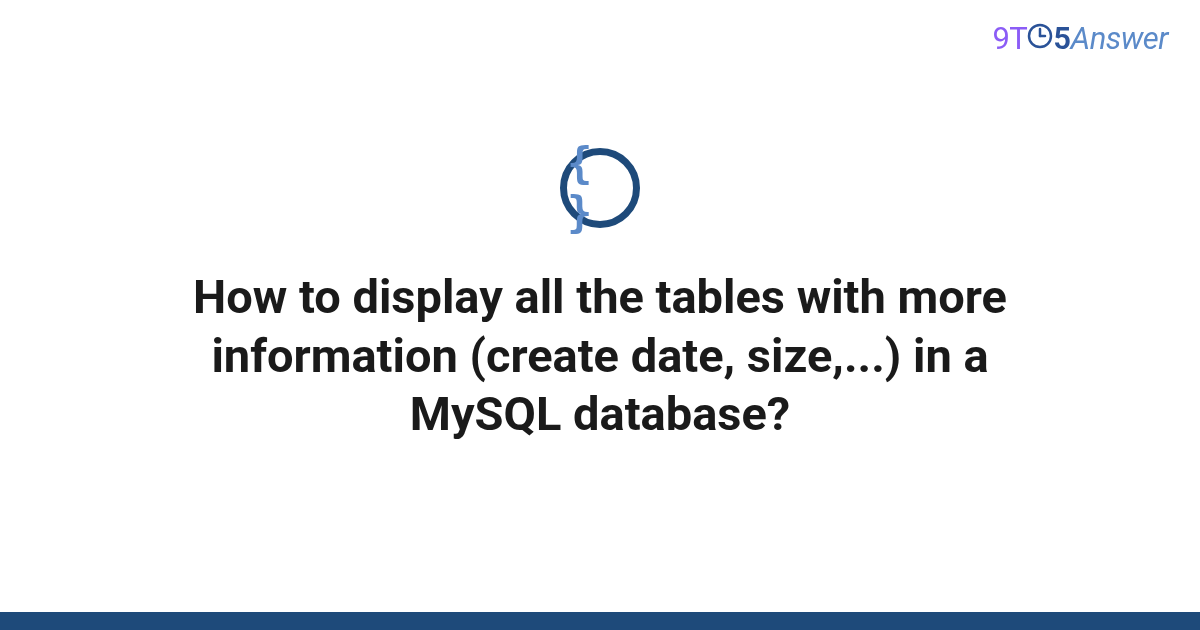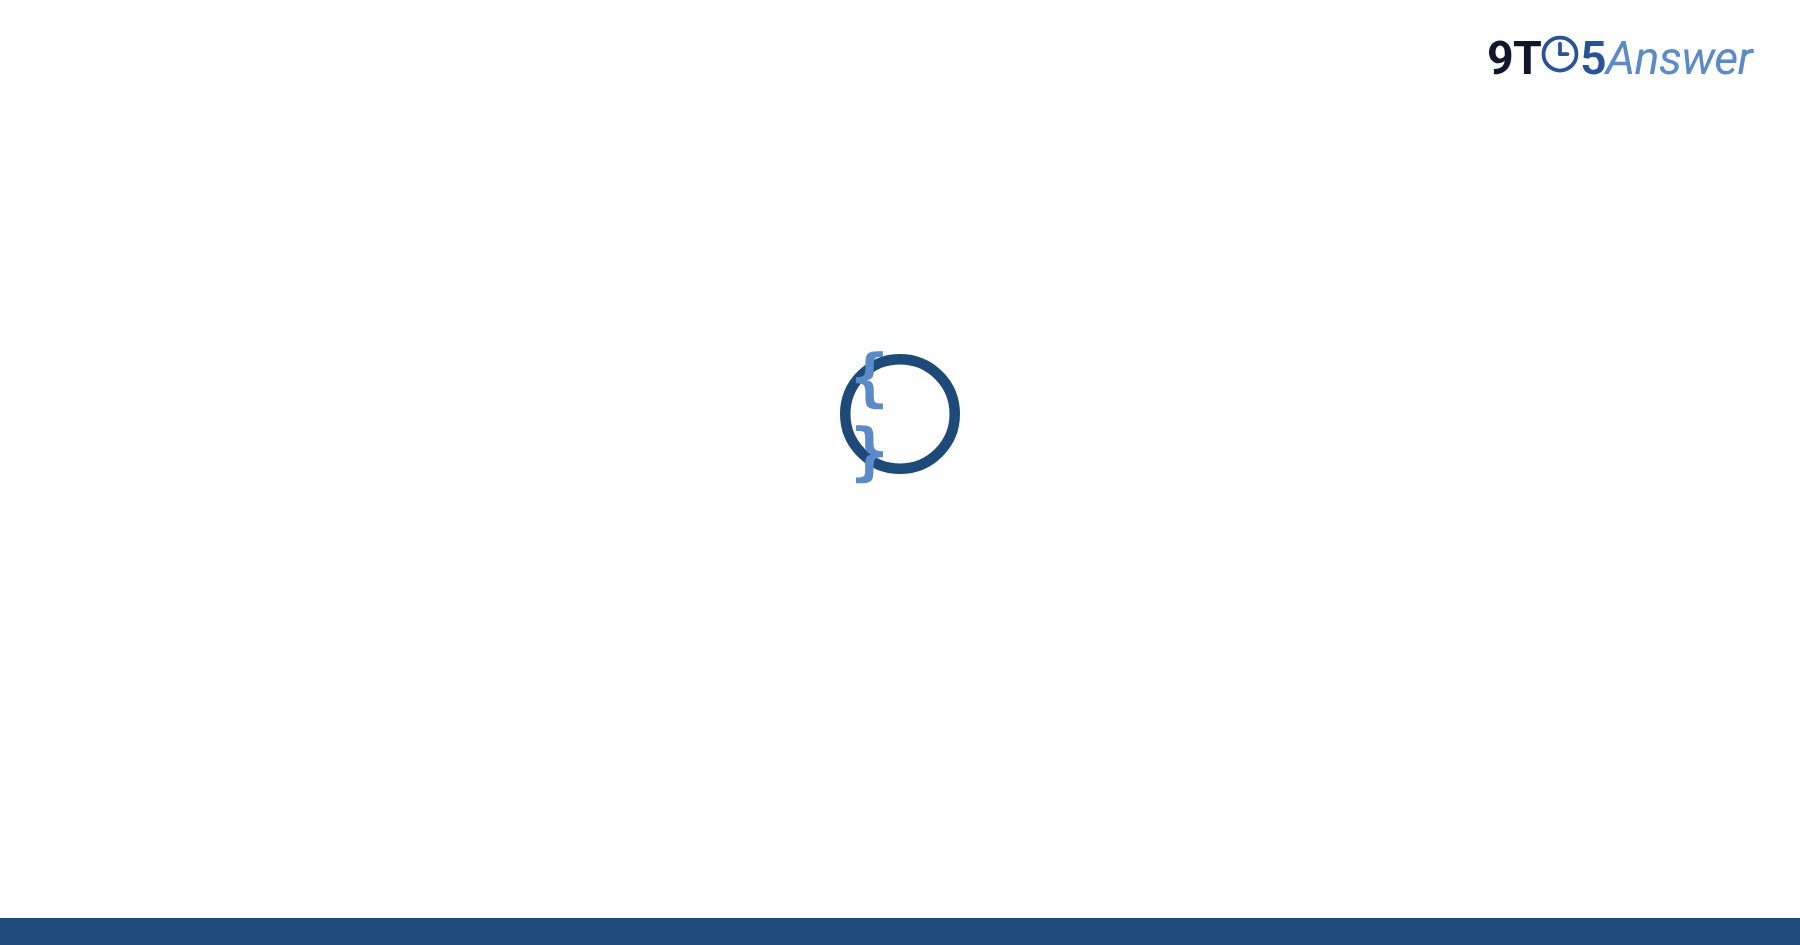--- a/index.html
+++ b/index.html
@@ -18,22 +18,22 @@
     .logo {
       position: absolute;
       top: 20px;
       right: 32px;
       font-size: 31px;
       font-weight: 500;
       color: #1e5799;
       letter-spacing: -0.5px;
     }
     .logo .nine-t {
-      font-weight: 700;
-      color: #0f172a;
+      font-weight: 400;
+      color: #8b5cf6;
       text-align: center;
     }
     .logo .clock {
       display: inline-block;
       vertical-align: middle;
       position: relative;
       top: -2px;
     }
     .logo .five {
       font-weight: 600;
@@ -101,15 +101,16 @@
         <line x1="13" y1="13" x2="18" y2="13" stroke="#2a5298" stroke-width="2.5" stroke-linecap="round"></line>
       </svg></span><span class="five">5</span><span class="answer">Answer</span>
 </div>
 
 <div class="content">
   <div class="icon-wrapper">
     <div class="code-icon">
       <span>{ }</span>
     </div>
   </div>
+  <h1 class="title">How to display all the tables with more information (create date, size,...) in a MySQL database?</h1>
 </div>
 
 <div class="bottom-bar"></div>
 
 </body></html>

